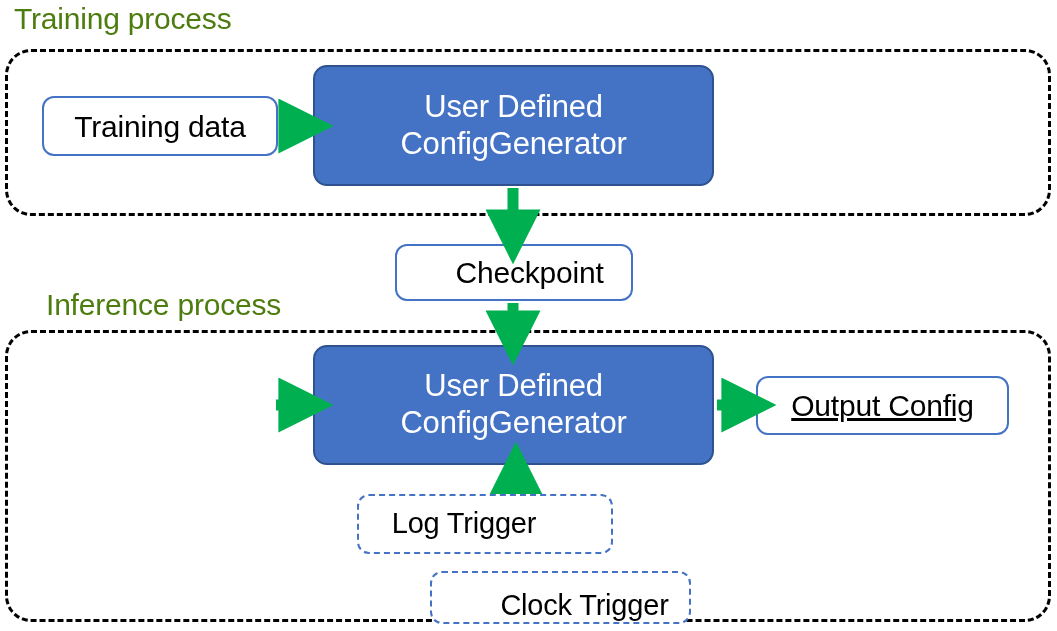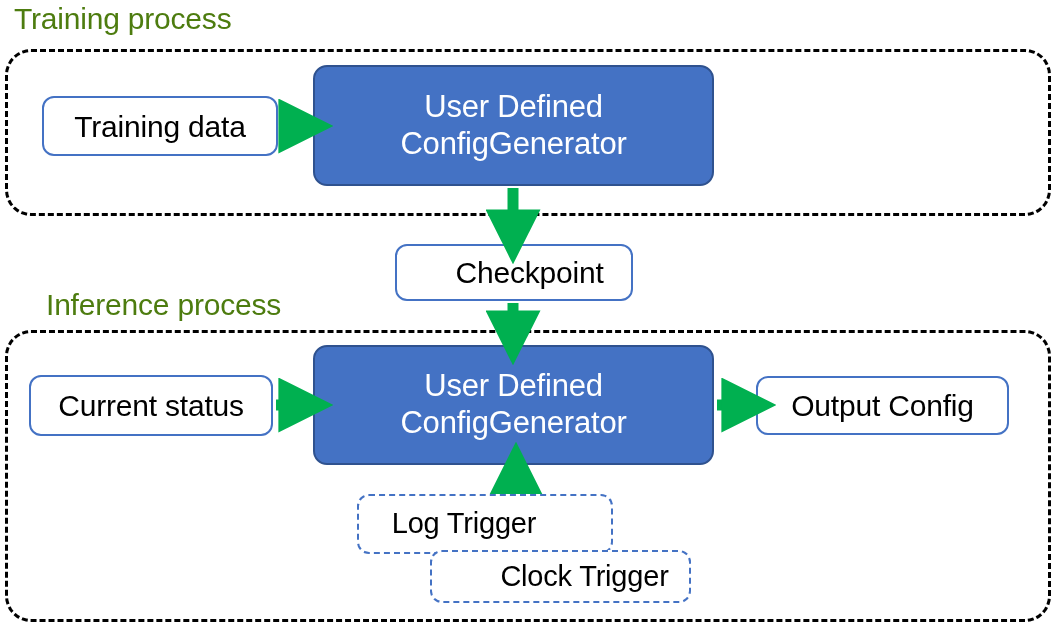--- a/index.html
+++ b/index.html
@@ -118,38 +118,35 @@
   </div>
 
   <div class="io-box" style="left:395px; top:244px; width:238px; height:57px;padding-left:31px;">
     <span>Checkpoint</span>
   </div>
 
   <div class="section-title" style="left:14px; top:290px;margin-left:32px;">Inference process</div>
 
   <div class="process-container" style="left:5px; top:330px; width:1046px; height:292px;"></div>
 
-  <div class="io-box" style="left:29px; top:375px; width:244px; height:61px;">
-    <span>Current status</span>
-  </div>
 
   <div class="proc-box" style="left:313px; top:345px; width:401px; height:120px;">
     <span>User Defined</span>
     <span>ConfigGenerator</span>
   </div>
 
-  <div class="io-box" style="left:756px; top:376px; width:253px; height:59px;">
+  <div class="io-box" style="left:756px; top:376px; width:253px; height:59px;text-decoration:underline;">
     <span>Output Config</span>
   </div>
 
   <div class="trigger-box trigger-log" style="left:357px; top:494px; width:256px; height:60px; z-index:2;">
     <span>Log Trigger</span>
   </div>
 
-  <div class="trigger-box trigger-clock" style="left:430px; top:550px; width:261px; height:53px; z-index:3;">
+  <div class="trigger-box trigger-clock" style="left:430px; top:571px; width:261px; height:53px; z-index:3;align-items:flex-end;">
     <span>Clock Trigger</span>
   </div>
 
   <svg id="arrows" viewBox="0 0 1057 631" xmlns="http://www.w3.org/2000/svg">
     <defs>
       <marker id="ahead" markerWidth="5" markerHeight="5" refX="2.6" refY="2.5" orient="auto">
         <path d="M0,0 L5,2.5 L0,5 z" fill="#00B050"></path>
       </marker>
     </defs>
 

